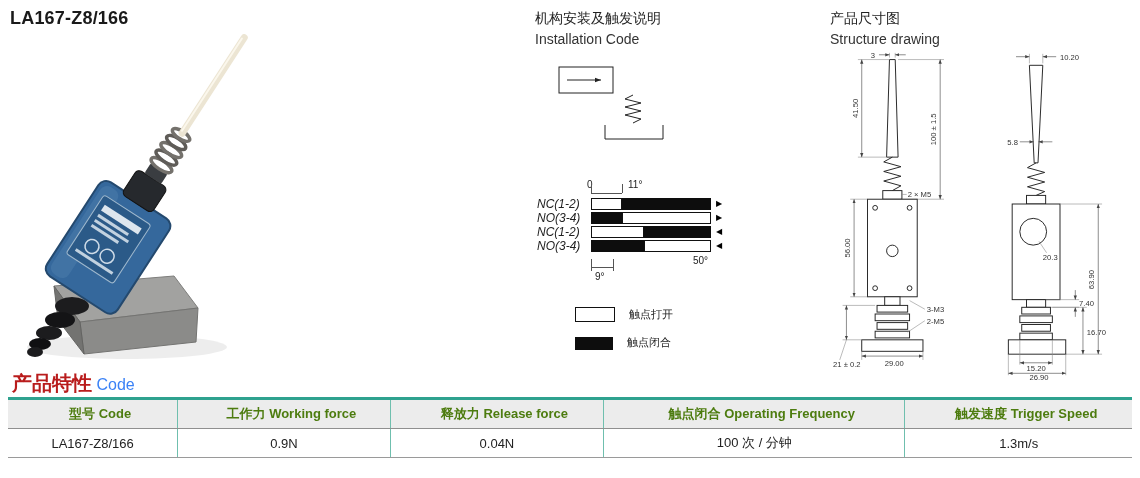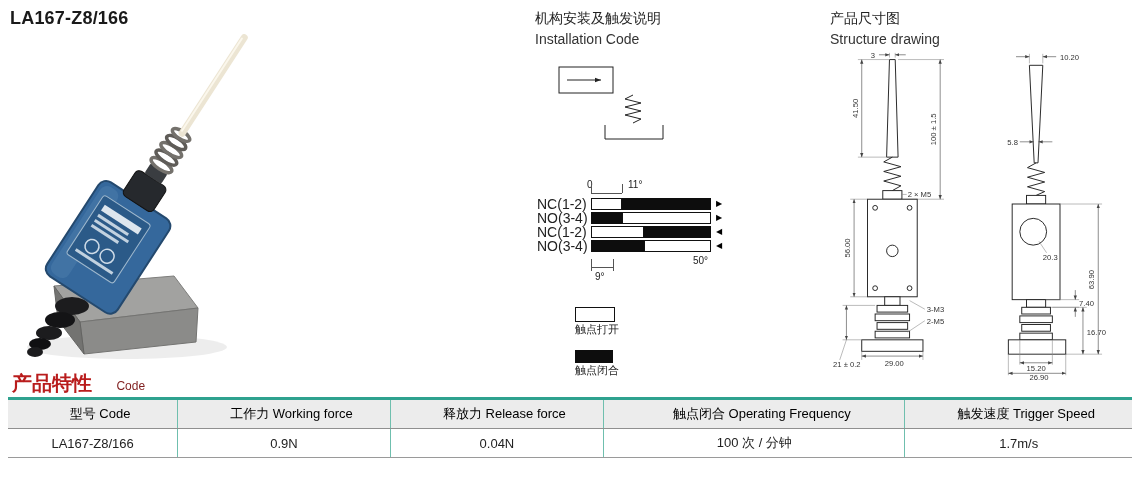--- a/index.html
+++ b/index.html
@@ -16,53 +16,53 @@
   .s-title-zh{display:block;font-size:14px;color:#222;}
   .s-title-en{display:block;font-size:14px;color:#333;margin-top:3px;}
   .schematic{margin:12px 0 0 20px;display:block;}
 
   .timing{position:relative;width:225px;height:118px;margin:22px 0 0 2px;}
   .t-lbl{position:absolute;font-size:10px;color:#222;}
   .t-bracket{position:absolute;left:54px;top:14px;width:31px;height:0;border-top:1px solid #555;}
   .t-vtick{position:absolute;width:0;border-left:1px solid #555;}
   #timing-rows{position:absolute;left:0;top:18px;}
   .trow{display:flex;align-items:center;height:14px;}
-  .tlabel{width:54px;font-size:14px;color:#222;}
+  .tlabel{width:54px;font-size:12px;color:#222;font-style:italic;}
   .tbar{position:relative;width:120px;height:12px;}
   .seg{position:absolute;top:0;height:12px;box-sizing:border-box;}
   .seg.open{background:#fff;border:1px solid #111;}
   .seg.closed{background:#0d0d0d;}
   .tarrow{margin-left:5px;font-size:8px;color:#000;line-height:12px;}
   .t-9line{position:absolute;left:54px;top:88px;width:22px;height:0;border-top:1px solid #555;}
 
   .legend{margin:10px 0 0 40px;}
-  .lrow{display:flex;align-items:flex-start;margin-bottom:13px;flex-direction:column;}
+  .lrow{display:flex;align-items:flex-end;margin-bottom:13px;}
   .lswatch{width:38px;height:13px;margin-right:14px;}
   .lswatch.open{background:#fff;border:1px solid #111;}
   .lswatch.closed{background:#0d0d0d;}
   .llabel{font-size:11px;color:#222;}
 
   
   .structure-col{position:absolute;left:830px;top:10px;width:310px;height:372px;}
   .drawing{position:absolute;top:40px;}
   .drawing.front{left:0;}
   .drawing.side{left:150px;}
   svg .part{fill:#fff;stroke:#222;stroke-width:1;}
   svg .thin{fill:none;stroke:#222;stroke-width:1;}
   svg .dim{stroke:#555;stroke-width:.7;}
   svg .ext{stroke:#888;stroke-width:.6;}
   svg .dim-t{font-size:8px;fill:#333;}
 
   
   .features-heading{position:absolute;left:12px;top:370px;}
   .fh-zh{font-size:20px;font-weight:bold;color:#b91c1c;}
-  .fh-en{font-size:12px;color:#7f1d1d;margin-left:20px;}
+  .fh-en{font-size:16px;color:#3b82f6;margin-left:0;}
 
   .spec-table{position:absolute;left:8px;top:397px;width:1124px;border-collapse:collapse;table-layout:fixed;font-size:13px;}
-  .spec-table th{background:#ececec;font-weight:normal;height:26px;text-align:center;color:#000000;
+  .spec-table th{background:#ececec;font-weight:bold;height:26px;text-align:center;color:#4d7c0f;
     border-top:3px solid #2fa28f;border-bottom:1px solid #8f8f8f;border-left:1px solid #6fbfae;padding-left:16px;}
   .spec-table th:first-child{border-left:none;}
   .spec-table td{height:26px;text-align:center;color:#222;background:#fff;
     border-bottom:1px solid #9a9a9a;border-left:1px solid #6fbfae;}
   .spec-table td:first-child{border-left:none;}
   .w1{width:15.1%;} .w2{width:18.9%;} .w3{width:19.0%;} .w4{width:26.8%;} .w5{width:20.2%;}
 </style>
 </head>
 <body>
 
@@ -346,18 +346,18 @@
         <th>触点闭合 Operating Frequency</th>
         <th>触发速度 Trigger Speed</th>
       </tr>
     </thead>
     <tbody>
       <tr>
         <td>LA167-Z8/166</td>
         <td>0.9N</td>
         <td>0.04N</td>
         <td>100 次 / 分钟</td>
-        <td>1.7m/s</td>
+        <td>1.3m/s</td>
       </tr>
     </tbody>
   </table>
 
 </div>
 
 </body></html>

